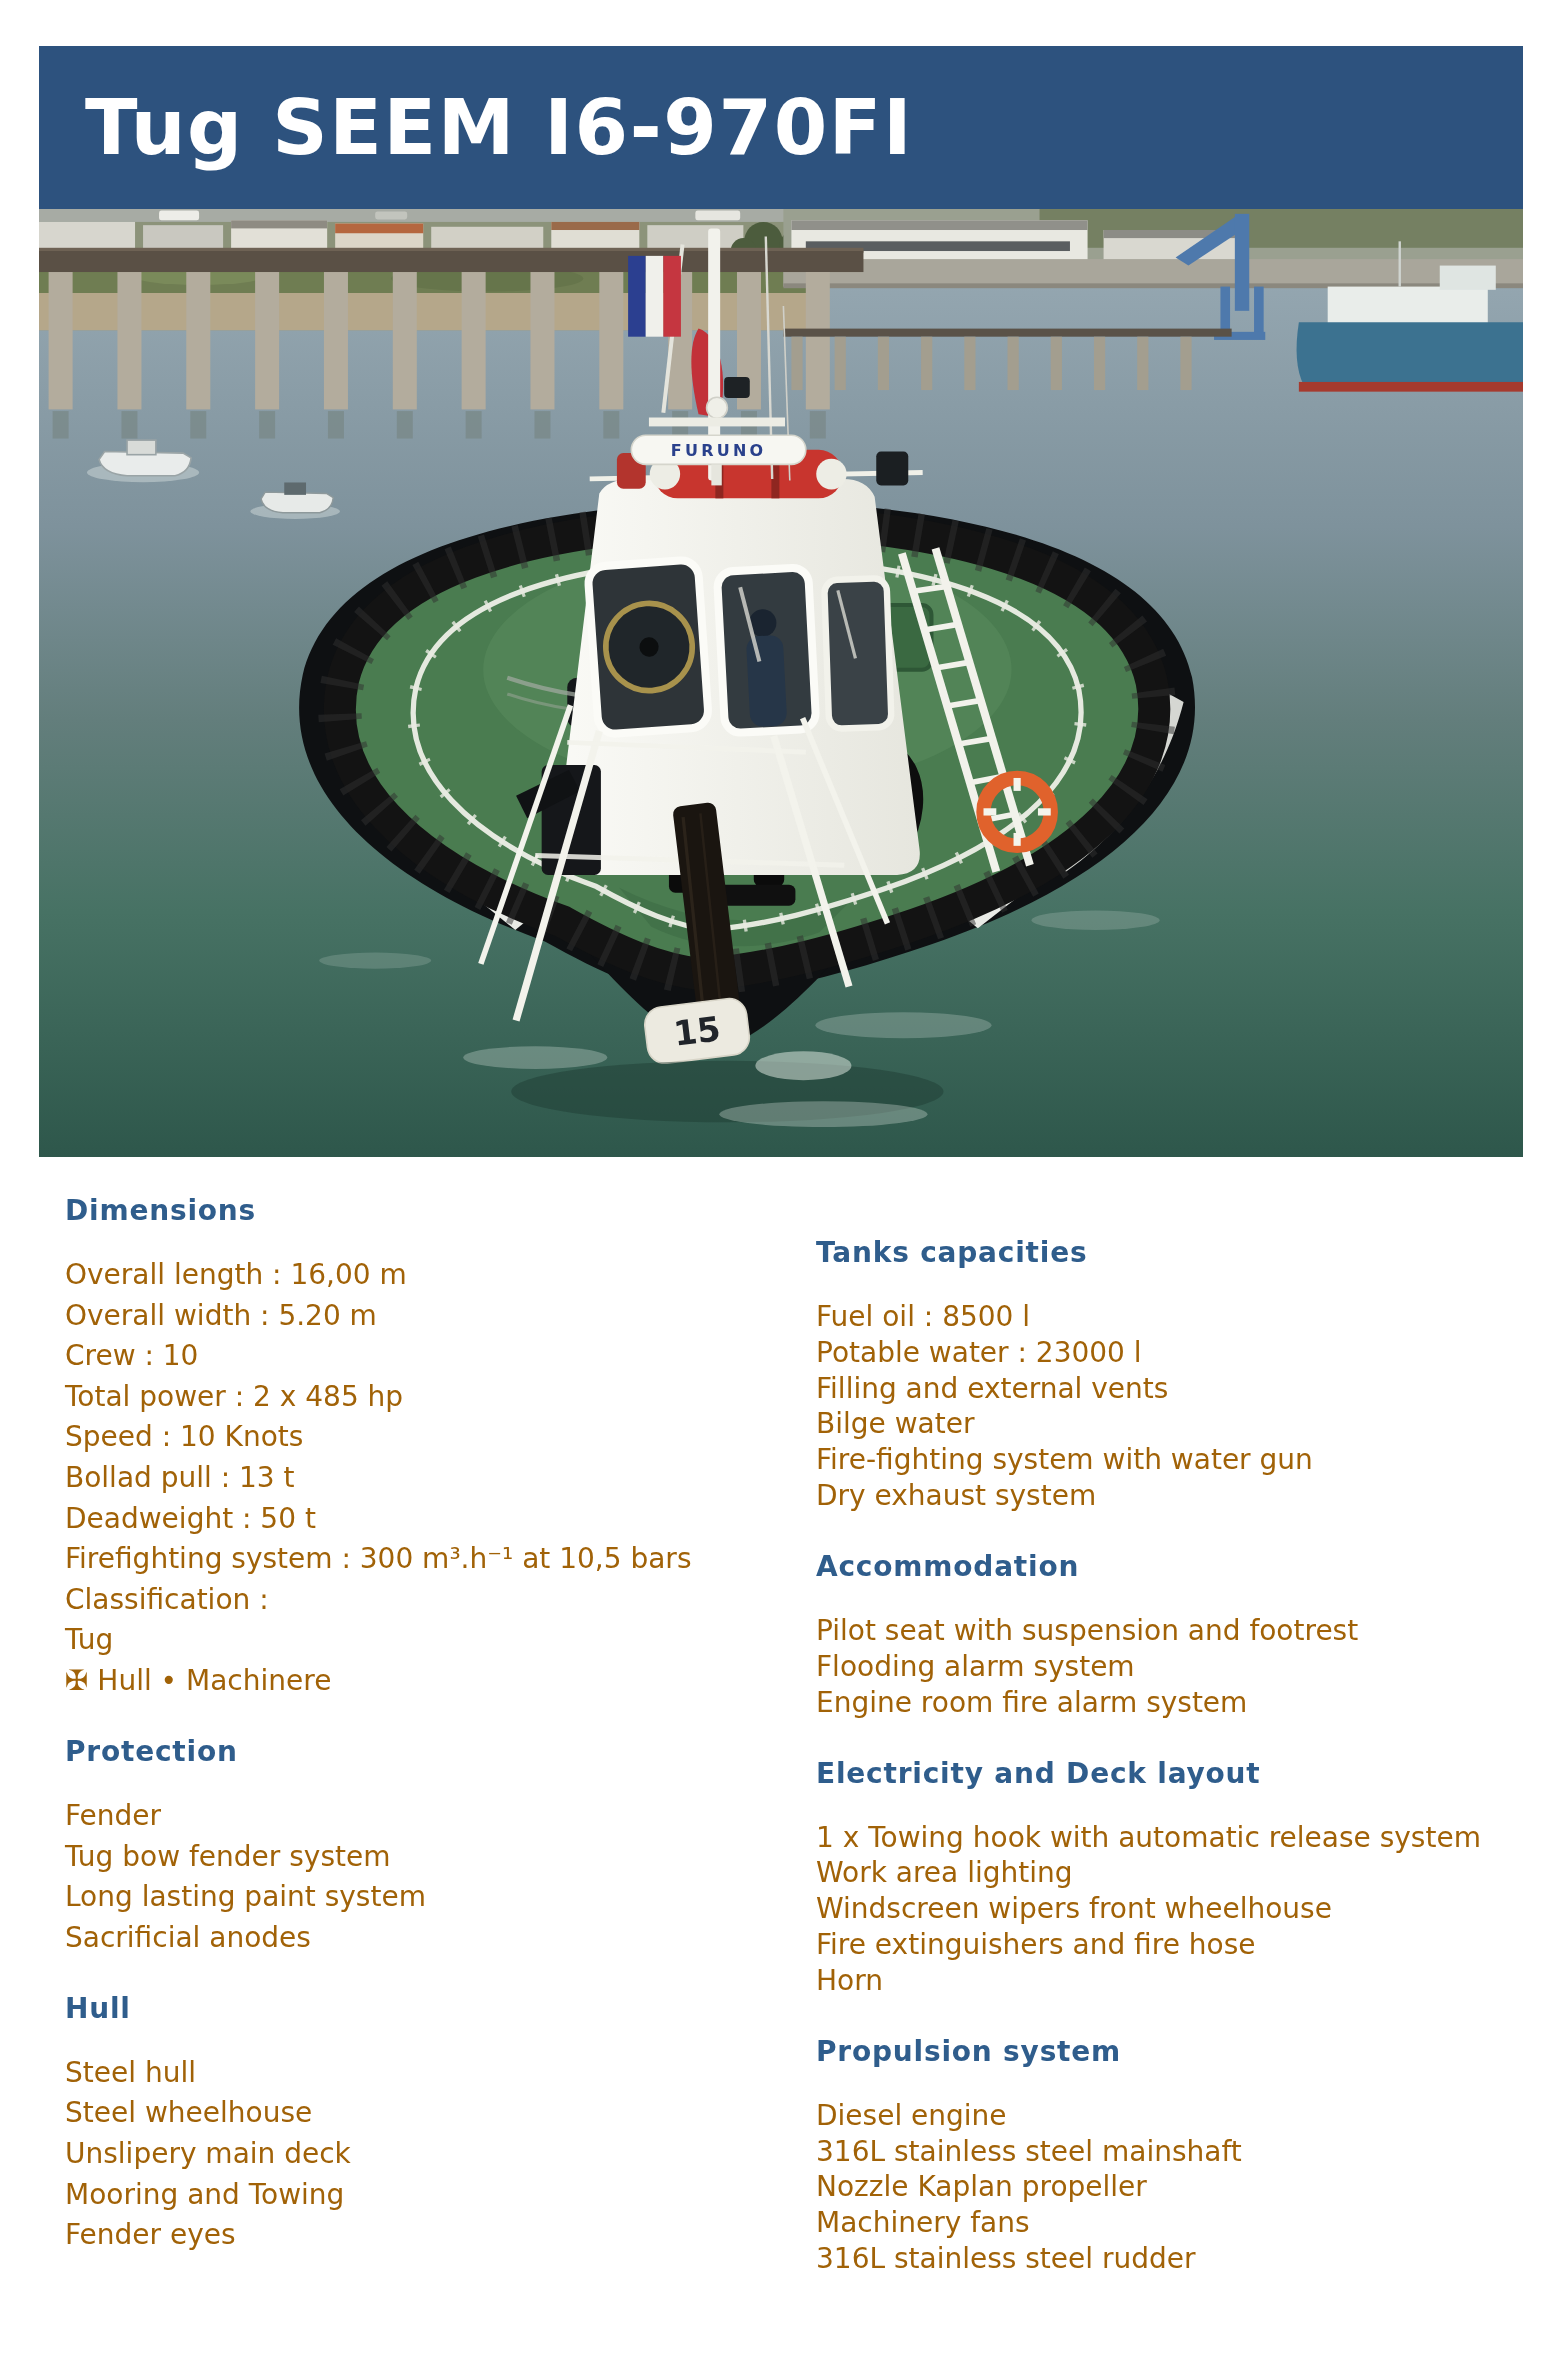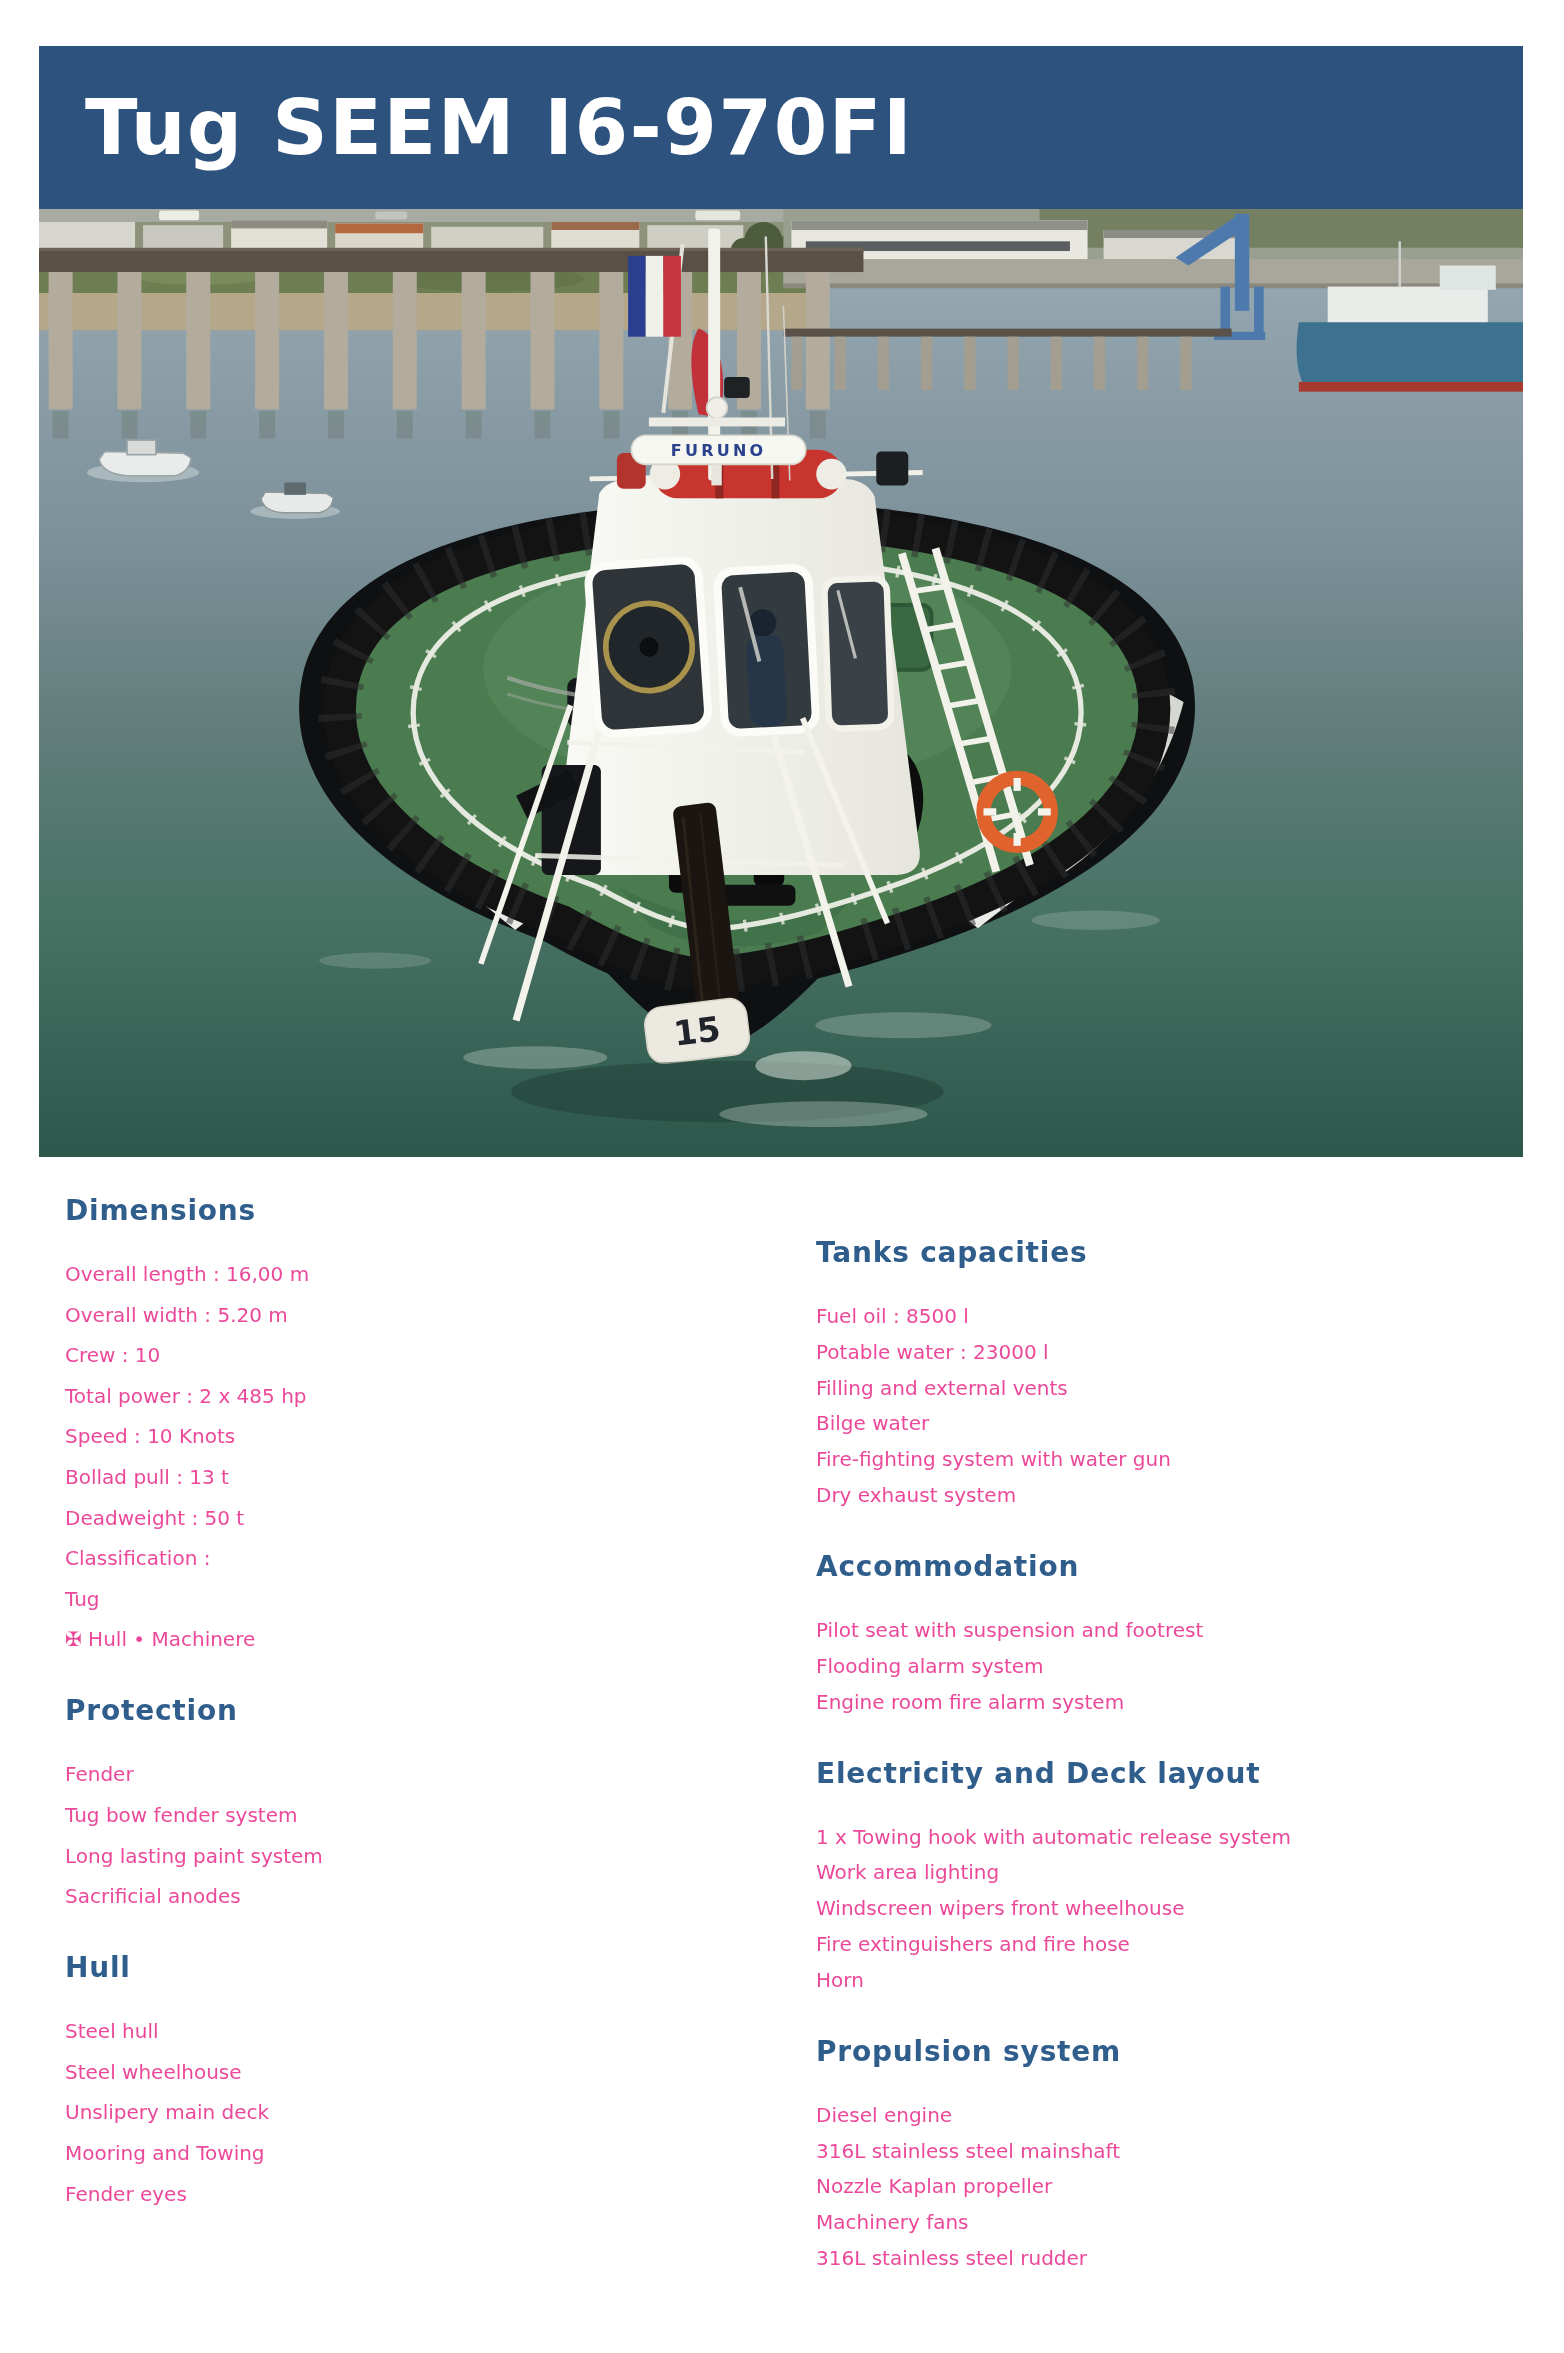--- a/index.html
+++ b/index.html
@@ -6,21 +6,21 @@
   .page{position:relative;width:1564px;height:2354px;background:#ffffff;overflow:hidden;
         font-family:"DejaVu Sans","Liberation Sans",sans-serif;}
   .band{margin:46px 41px 0 39px;height:163px;background:#2D527E;display:flex;align-items:center;}
   .band h1{color:#ffffff;font-size:77px;font-weight:bold;margin:0 8px 0 46px;letter-spacing:1.6px;white-space:nowrap;}
   .photo{margin:0 41px 0 39px;height:948px;background:#6E8894;}
   .photo svg{display:block;width:100%;height:100%;}
   .columns{display:grid;grid-template-columns:1fr 1fr;column-gap:51px;margin:37px 48px 0 65px;}
   .col-right{padding-top:42px;}
   section{margin:0 0 37px 0;}
   .sec-title{color:#2F5D8C;font-size:28px;font-weight:bold;margin:0 0 30px 0;letter-spacing:0.8px;}
-  .item{font-size:20px;line-height:35px;color:#ec4899;margin:0 0 5.6px 0;}
+  .item{font-size:28px;line-height:35px;color:#a16207;margin:0 0 5.6px 0;}
   .col-right .item{margin-bottom:0.8px;}
 </style>
 </head>
 <body>
 
 <div class="page">
 
   <div class="band">
     <h1>Tug SEEM I6-970FI</h1>
   </div>
@@ -287,20 +287,21 @@
         <h2 class="sec-title">Dimensions</h2>
         <div>
 
         <p class="item">Overall length : 16,00 m</p>
             <p class="item">Overall width : 5.20 m</p>
             <p class="item">Crew : 10</p>
             <p class="item">Total power : 2 x 485 hp</p>
             <p class="item">Speed : 10 Knots</p>
             <p class="item">Bollad pull : 13 t</p>
             <p class="item">Deadweight : 50 t</p>
+            <p class="item">Firefighting system : 300 m³.h⁻¹ at 10,5 bars</p>
             <p class="item">Classification :</p>
             <p class="item">Tug</p>
             <p class="item">✠ Hull • Machinere</p>
           </div>
       </section>
 
       <section>
         <h2 class="sec-title">Protection</h2>
         <div>
 

